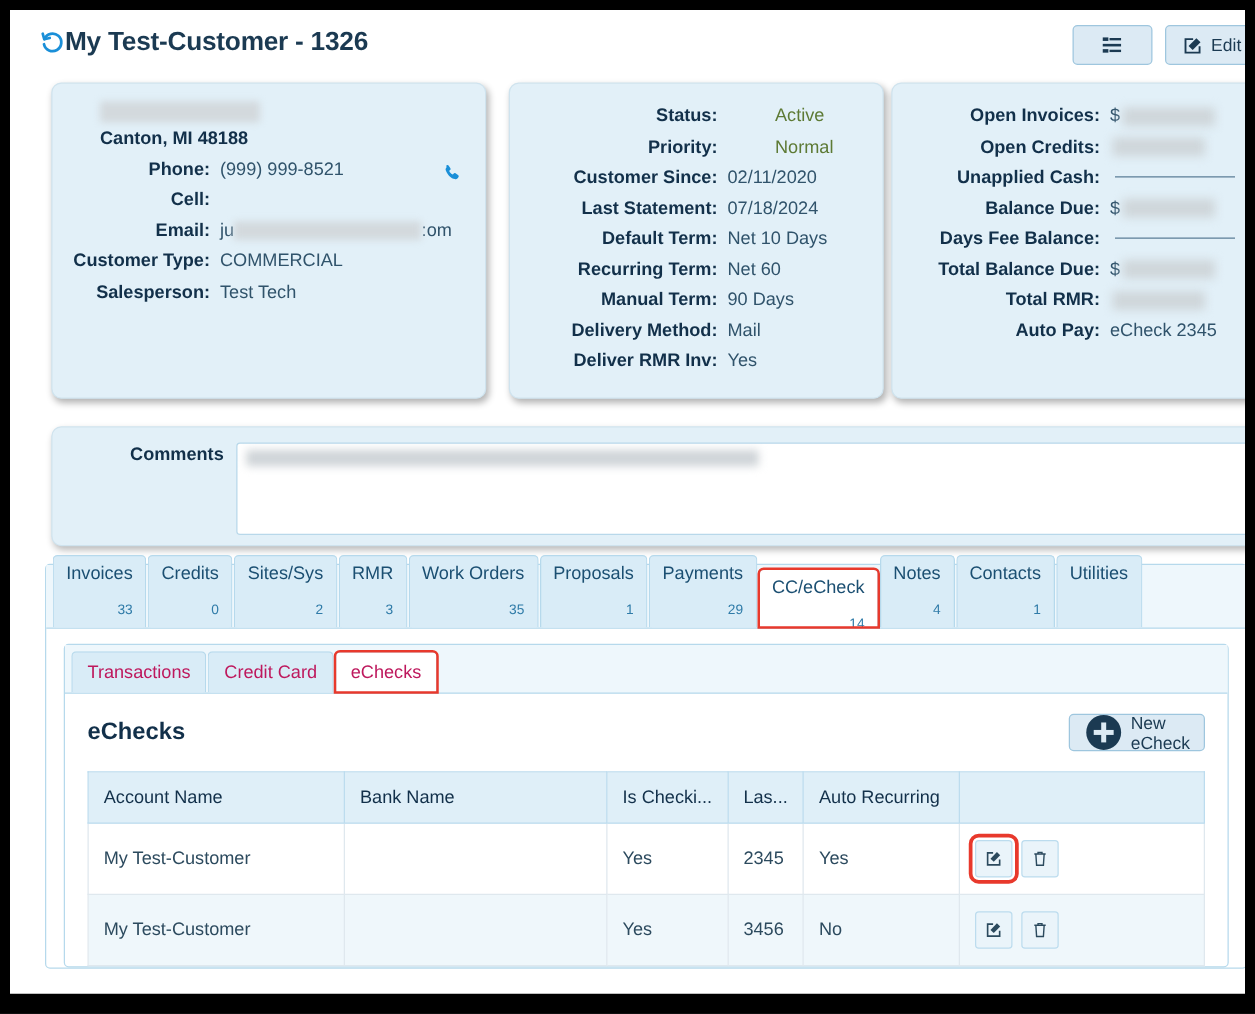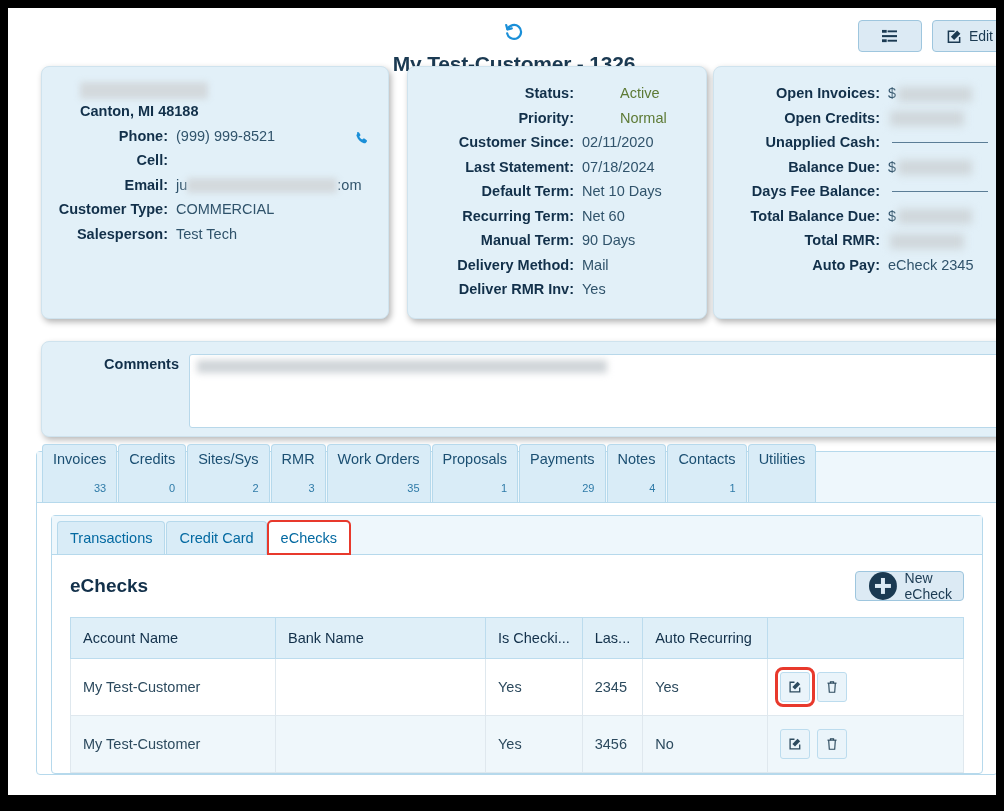--- a/index.html
+++ b/index.html
@@ -24,22 +24,20 @@
 
   
   .header {
     position: relative;
     height: 58px;
     padding: 14px 0 0 24px;
   }
   .title-row {
     display: flex;
     align-items: center;
-    gap: 10px;
-    flex-direction: column;
   }
   .history-icon {
     width: 20px; height: 20px;
     flex: 0 0 auto;
     color: #1a8fd8;
   }
   .page-title {
     font-size: 21px;
     font-weight: bold;
     color: #1b3a52;
@@ -261,21 +259,21 @@
     height: 39px;
   }
   .subtab {
     background: #d9ecf7;
     border: 1px solid #b6d9ec;
     border-bottom: none;
     border-radius: 4px 4px 0 0;
     padding: 6px 12px;
     margin-right: 1px;
     font-size: 14.5px;
-    color: #0369a1;
+    color: #be185d;
     line-height: 20px;
     cursor: pointer;
     white-space: nowrap;
   }
   .subtab.active { background: #ffffff; }
   .subtab.redbox {
     outline: 2px solid #e8392c;
     outline-offset: -1px;
     position: relative;
     z-index: 3;
@@ -535,20 +533,24 @@
         <span class="tab-label">Work Orders</span>
         <span class="tab-count">35</span>
       </div>
       <div class="tab">
         <span class="tab-label">Proposals</span>
         <span class="tab-count">1</span>
       </div>
       <div class="tab">
         <span class="tab-label">Payments</span>
         <span class="tab-count">29</span>
+      </div>
+      <div class="tab active redbox">
+        <span class="tab-label">CC/eCheck</span>
+        <span class="tab-count">14</span>
       </div>
       <div class="tab">
         <span class="tab-label">Notes</span>
         <span class="tab-count">4</span>
       </div>
       <div class="tab">
         <span class="tab-label">Contacts</span>
         <span class="tab-count">1</span>
       </div>
       <div class="tab">

